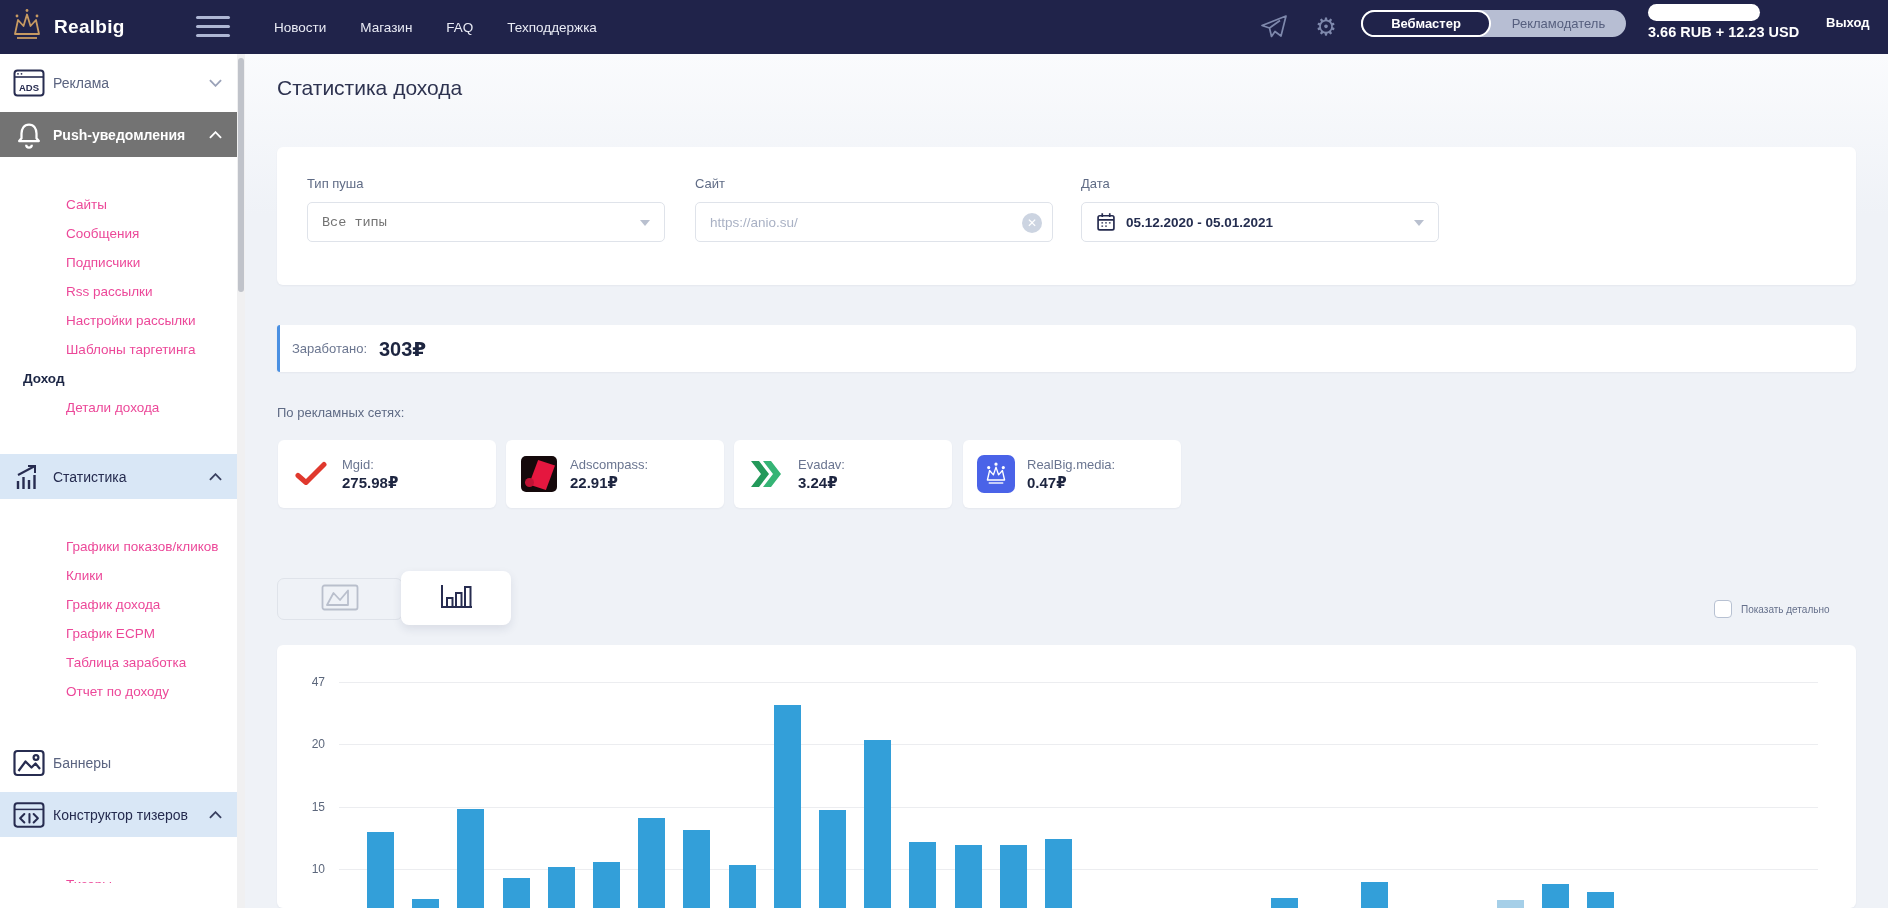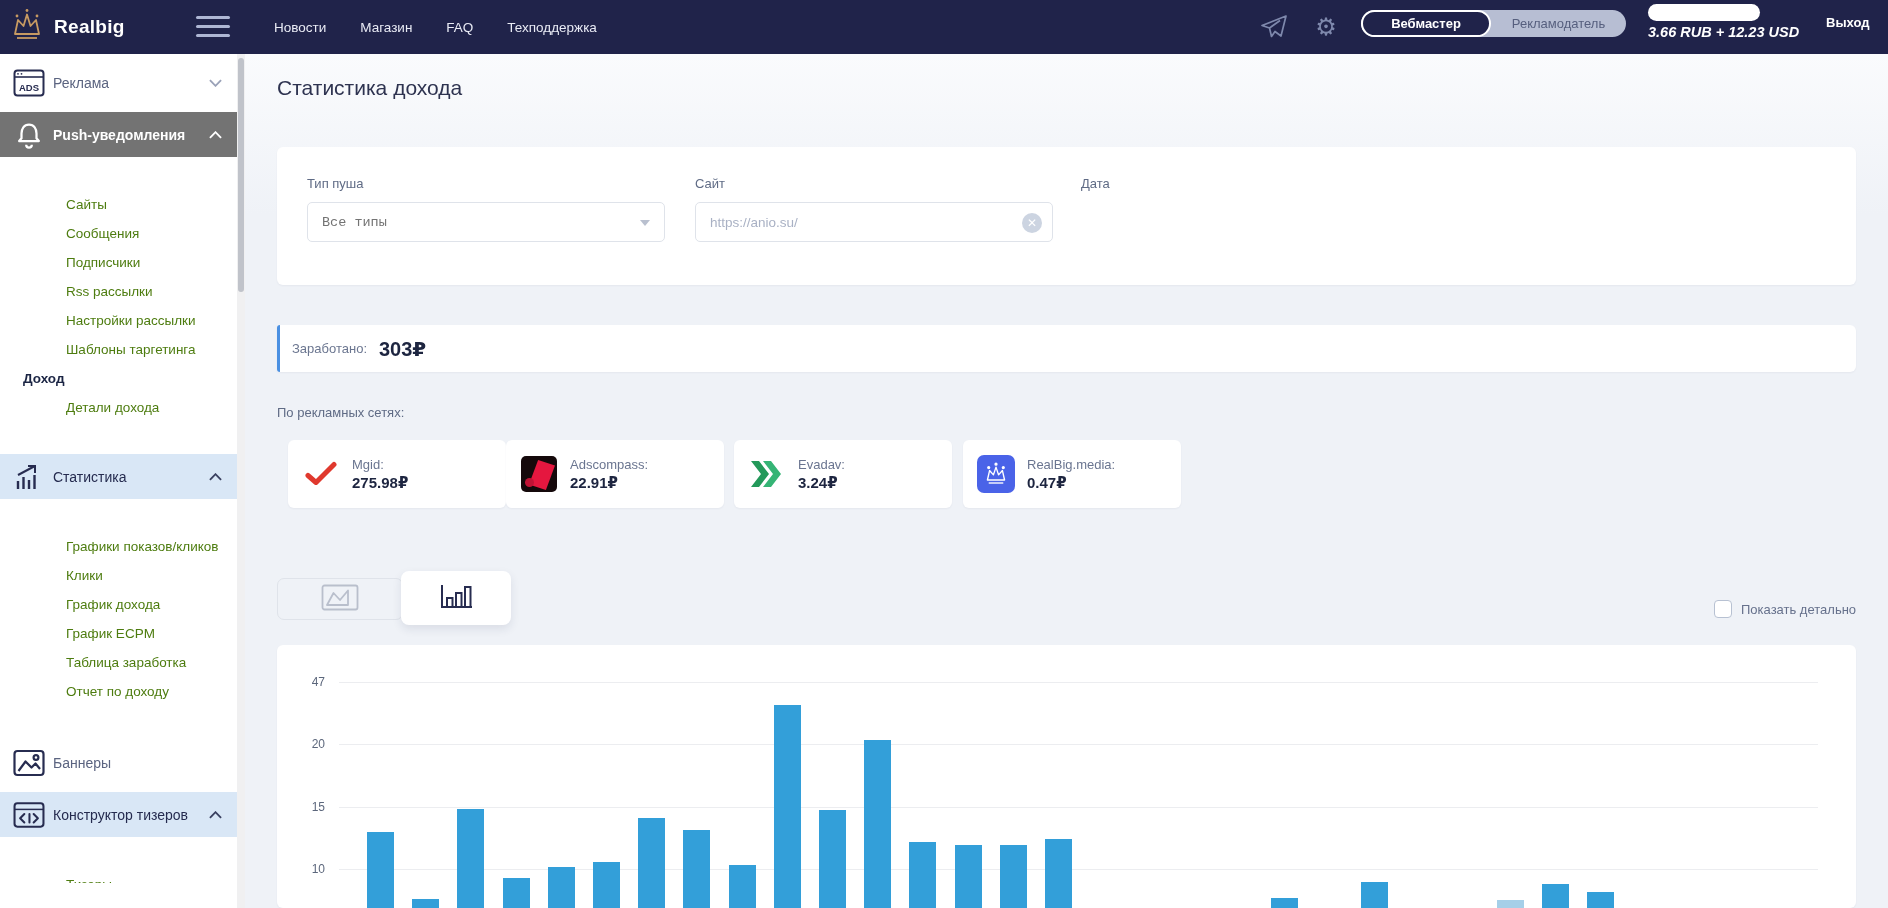--- a/index.html
+++ b/index.html
@@ -15,37 +15,37 @@
   .burger i { display:block; height:3px; border-radius:2px; background:#aeb6d4; margin-bottom:6px; }
   .top-nav { position:absolute; left:274px; top:0; height:54px; display:flex; align-items:center; gap:34px; }
   .nav-link { color:#e9ebf5; font-size:13.5px; font-weight:500; text-decoration:none; cursor:pointer; }
   .tb-ico { position:absolute; top:13px; width:28px; height:28px; display:flex; align-items:center; justify-content:center; color:#7e88ac; cursor:pointer; }
   .gear-glyph { font-size:24px; line-height:1; color:#7e88ac; }
   .role-pill { position:absolute; left:1361px; top:10px; width:265px; height:27px; background:#b7bed3; border-radius:14px; display:flex; }
   .role-seg { flex:1; display:flex; align-items:center; justify-content:center; font-size:13px; cursor:pointer; border-radius:14px; }
   .role-seg.sel { background:#20234a; border:2px solid #fff; color:#fff; font-weight:700; flex:0 0 130px; }
   .role-seg.unsel { color:#565f7e; font-weight:500; }
   .redact-blob { position:absolute; left:1648px; top:4px; width:112px; height:17px; background:#fff; border-radius:9px; }
-  .balance { position:absolute; left:1648px; top:24px; color:#fff; font-size:14.5px; font-weight:600;font-style:italic; }
+  .balance { position:absolute; left:1648px; top:24px; color:#fff; font-size:14.5px; font-weight:600; }
   .logout { position:absolute; left:1826px; top:15px; color:#fff; font-size:13px; font-weight:700; cursor:pointer; }
 
   
   .sidebar { position:absolute; left:0; top:54px; width:237px; height:829px; background:#fff; overflow:hidden; z-index:20; }
   .sb-row { height:45px; display:flex; align-items:center; padding:0 14px 0 10px; cursor:pointer; }
   .sb-ico { width:38px; display:flex; justify-content:center; color:#272c50; flex:0 0 38px; }
   .sb-label { margin-left:5px; font-size:14px; color:#5b6480; flex:1; }
   .sb-chev { width:16px; display:flex; justify-content:center; color:#9aa2b8; }
   .sb-row.active { background:#737373; }
   .sb-row.active .sb-label { color:#fff; font-weight:700; }
   .sb-row.active .sb-ico, .sb-row.active .sb-chev { color:#fff; }
   .sb-row.open { background:#d9e7f6; }
   .sb-row.open .sb-label { color:#252b4f; font-weight:500; }
   .sb-row.open .sb-chev { color:#3a4160; }
   .sb-sub { padding-top:33px; padding-bottom:0; }
-  .sb-item { height:29px; line-height:29px; padding-left:66px; font-size:13.5px; color:#4d7c0f; cursor:pointer; white-space:nowrap; }
+  .sb-item { height:29px; line-height:29px; padding-left:66px; font-size:13.5px; color:#ec4899; cursor:pointer; white-space:nowrap; }
   .sb-item.cur { color:#1b2544; font-weight:700;padding-left:23px; }
   .vscroll { position:absolute; left:237px; top:54px; width:8px; height:854px; background:#f0f0f1; z-index:25; }
   .vscroll .thumb { position:absolute; left:1px; top:4px; width:6px; height:234px; border-radius:3px; background:#c0c3ca; }
 
   
   .main-bg { position:absolute; left:245px; top:54px; width:1643px; height:854px;
              background:linear-gradient(#fafbfd 0px,#eff2f7 160px,#eff2f7 100%); }
   .page-title { position:absolute; left:277px; top:76px; font-size:21px; font-weight:500; color:#2e3350; }
 
   .card { position:absolute; background:#fff; border-radius:6px; box-shadow:0 1px 2px rgba(30,40,80,.05); }
@@ -78,21 +78,21 @@
   .adsc-box .dot { position:absolute; left:4px; bottom:5px; width:9px; height:9px; border-radius:50%; background:#c11335; }
   .rb-box { width:38px; height:38px; border-radius:7px; background:#4a63e8; display:flex; align-items:center; justify-content:center; color:#fff; }
 
   .toggle-line { position:absolute; left:277px; top:578px; width:126px; height:42px; border:1px solid #dfe3ea; border-radius:7px;
                  display:flex; align-items:center; justify-content:center; color:#b9bfcc; cursor:pointer; }
   .toggle-bar { position:absolute; left:401px; top:571px; width:110px; height:54px; background:#fff; border-radius:8px;
                 box-shadow:0 4px 10px rgba(30,40,80,.10); display:flex; align-items:center; justify-content:center; color:#272c50; cursor:pointer; }
 
   .detail-row { position:absolute; left:1714px; top:600px; display:flex; align-items:center; gap:9px; cursor:pointer; }
   .chk { width:18px; height:18px; border:1.5px solid #b7c1d2; border-radius:4px; background:#fff; }
-  .chk-label { font-size:13px; color:#66718c; }
+  .chk-label { font-size:10px; color:#66718c; }
 
   .chart-card { left:277px; top:645px; width:1579px; height:263px; overflow:hidden; }
   .tick { position:absolute; left:0; width:48px; text-align:right; font-size:12px; color:#5c677c; transform:translateY(-50%); }
   .gridline { position:absolute; left:62px; width:1479px; height:1px; background:#ecedf0; }
   .bar { position:absolute; width:27px; }
 </style>
 </head>
 <body>
 
 <div id="app">
@@ -249,31 +249,42 @@
     </div>
     <div class="f-group" style="left:418px">
       <div class="f-label">Сайт</div>
       <div class="f-ctrl">
         <span class="f-site-value">https://anio.su/</span>
         <span class="clear-btn">✕</span>
       </div>
     </div>
     <div class="f-group" style="left:804px">
       <div class="f-label">Дата</div>
+      <div class="f-ctrl">
+        <span class="cal-ico">
+          <svg width="20" height="20" viewBox="0 0 24 24" fill="none" stroke="#242a4e" stroke-width="2">
+            <rect x="2.5" y="4.5" width="19" height="17" rx="2"></rect>
+              <path d="M2.5 9.5 H21.5 M7.5 1.5 V6 M16.5 1.5 V6"></path>
+            <path d="M6.5 13 h2 M11 13 h2 M15.5 13 h2 M6.5 17 h2 M11 17 h2" stroke-width="1.6"></path>
+          </svg>
+        </span>
+        <span class="f-date-value">05.12.2020 - 05.01.2021</span>
+        <span class="f-caret"></span>
+      </div>
     </div>
   </div>
 
   <div class="card earned-card">
     <span class="earned-label">Заработано:</span>
     <span class="earned-value">303₽</span>
   </div>
 
   <div class="networks-label">По рекламных сетях:</div>
   <div id="networks">
-      <div class="net-card" style="left:288px">
+      <div class="net-card" style="left:278px">
         <span class="net-ico">
           <svg width="34" height="26" viewBox="0 0 34 26" fill="none" stroke="#e0392e" stroke-width="5" stroke-linecap="round" stroke-linejoin="round">
             <path d="M4 14.5 L12 21.5 L30 3.5"></path>
           </svg>
         </span>
         <div>
           <div class="net-name">Mgid:</div>
           <div class="net-val">275.98₽</div>
         </div>
       </div>

